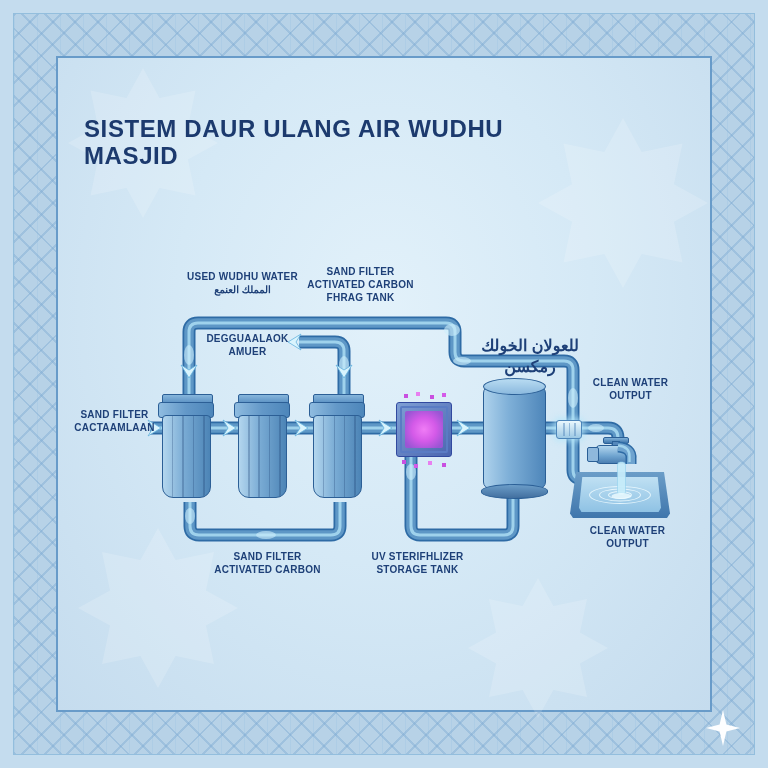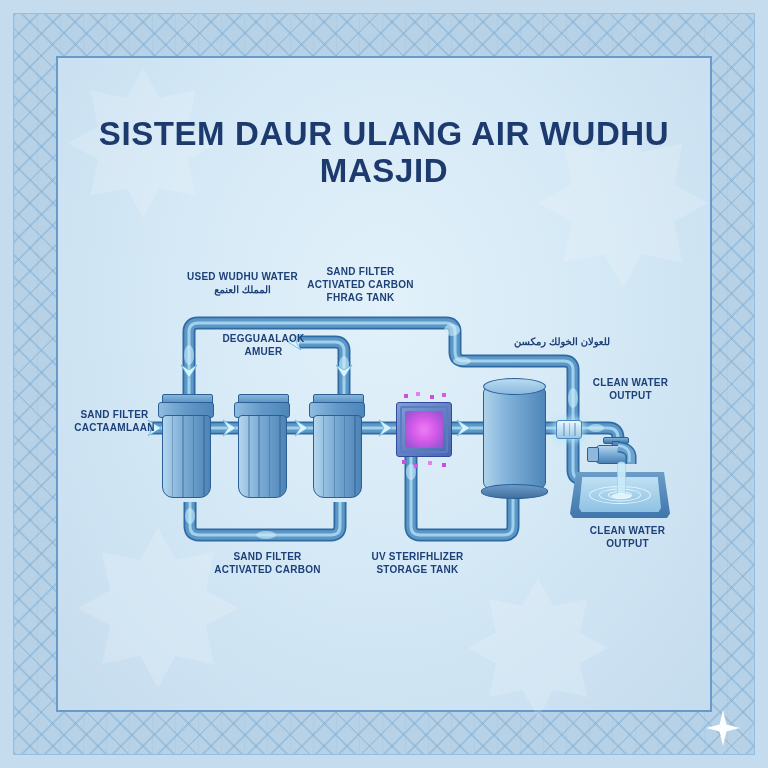--- a/index.html
+++ b/index.html
@@ -19,26 +19,26 @@
       repeating-linear-gradient(90deg, rgba(150,192,226,.28) 0 1px, transparent 1px 23px),
       var(--band);}
   .panel{position:absolute;inset:56px;border:2px solid var(--panel-border);
     background:radial-gradient(ellipse at 50% 38%, #e2f1fa 0%, #d5e9f6 45%, #c5dcee 100%);}
   .wstar{position:absolute;background:rgba(255,255,255,.17);
     clip-path:polygon(50% 0%,61% 20%,85% 15%,80% 39%,100% 50%,80% 61%,85% 85%,61% 80%,50% 100%,39% 80%,15% 85%,20% 61%,0% 50%,20% 39%,15% 15%,39% 20%);}
   .sparkle{position:absolute;left:706px;top:710px;width:34px;height:36px;background:#fdfeff;
     clip-path:polygon(50% 0,60% 40%,100% 50%,60% 60%,50% 100%,40% 60%,0 50%,40% 40%);
     filter:drop-shadow(0 0 4px rgba(255,255,255,.9));}
   
-  .title{position:absolute;left:84px;top:116px;width:600px;text-align:center;
-    white-space:pre-line;color:var(--title-text);font-weight:bold;font-size:33px;
+  .title{position:absolute;left:84px;top:116px;width:600px;text-align:left;
+    white-space:pre-line;color:var(--title-text);font-weight:bold;font-size:24px;
     line-height:1.12;letter-spacing:.6px;}
   .lbl{position:absolute;white-space:pre-line;text-align:center;color:var(--label-text);
     font-weight:bold;font-size:10px;line-height:1.32;letter-spacing:.25px;}
-  .lbl.ar{font-size:10px;margin-left:32px;}
+  .lbl.ar{font-size:16px;}
   
   svg.layer{position:absolute;left:0;top:0;width:768px;height:768px;}
   .po{fill:none;stroke:var(--pipe-outline);stroke-width:13;}
   .pm{fill:none;stroke:var(--pipe);stroke-width:9.5;}
   .ph{fill:none;stroke:var(--pipe-highlight);stroke-width:3;opacity:.9;}
   .so{fill:none;stroke:var(--pipe-outline);stroke-width:11;}
   .sm{fill:none;stroke:#6ea3cf;stroke-width:8;}
   .sh{fill:none;stroke:var(--pipe-highlight);stroke-width:2.4;opacity:.9;}
   .arrow{fill:var(--arrow-fill);stroke:#66b2dd;stroke-width:.8;}
   .glow{fill:#cdeefb;opacity:.6;}
@@ -206,21 +206,21 @@
     </g>
   </svg>
 
   <div class="title">SISTEM DAUR ULANG AIR WUDHU
 MASJID</div>
   <div class="lbl" style="left:160px;top:270px;width:165px;">USED WUDHU WATER
 المملك العنمع</div>
   <div class="lbl" style="left:288px;top:265px;width:145px;">SAND FILTER
 ACTIVATED CARBON
 FHRAG TANK</div>
-  <div class="lbl" style="left:185px;top:332px;width:125px;padding-left:16px;">DEGGUAALAOK
+  <div class="lbl" style="left:185px;top:332px;width:125px;">DEGGUAALAOK
 AMUER</div>
   <div class="lbl" style="left:52px;top:408px;width:125px;">SAND FILTER
 CACTAAMLAAN</div>
   <div class="lbl ar" style="left:455px;top:335px;width:150px;">للعولان الخولك رمكسن</div>
   <div class="lbl" style="left:568px;top:376px;width:125px;">CLEAN WATER
 OUTPUT</div>
   <div class="lbl" style="left:185px;top:550px;width:165px;">SAND FILTER
 ACTIVATED CARBON</div>
   <div class="lbl" style="left:345px;top:550px;width:145px;">UV STERIFHLIZER
 STORAGE TANK</div>

